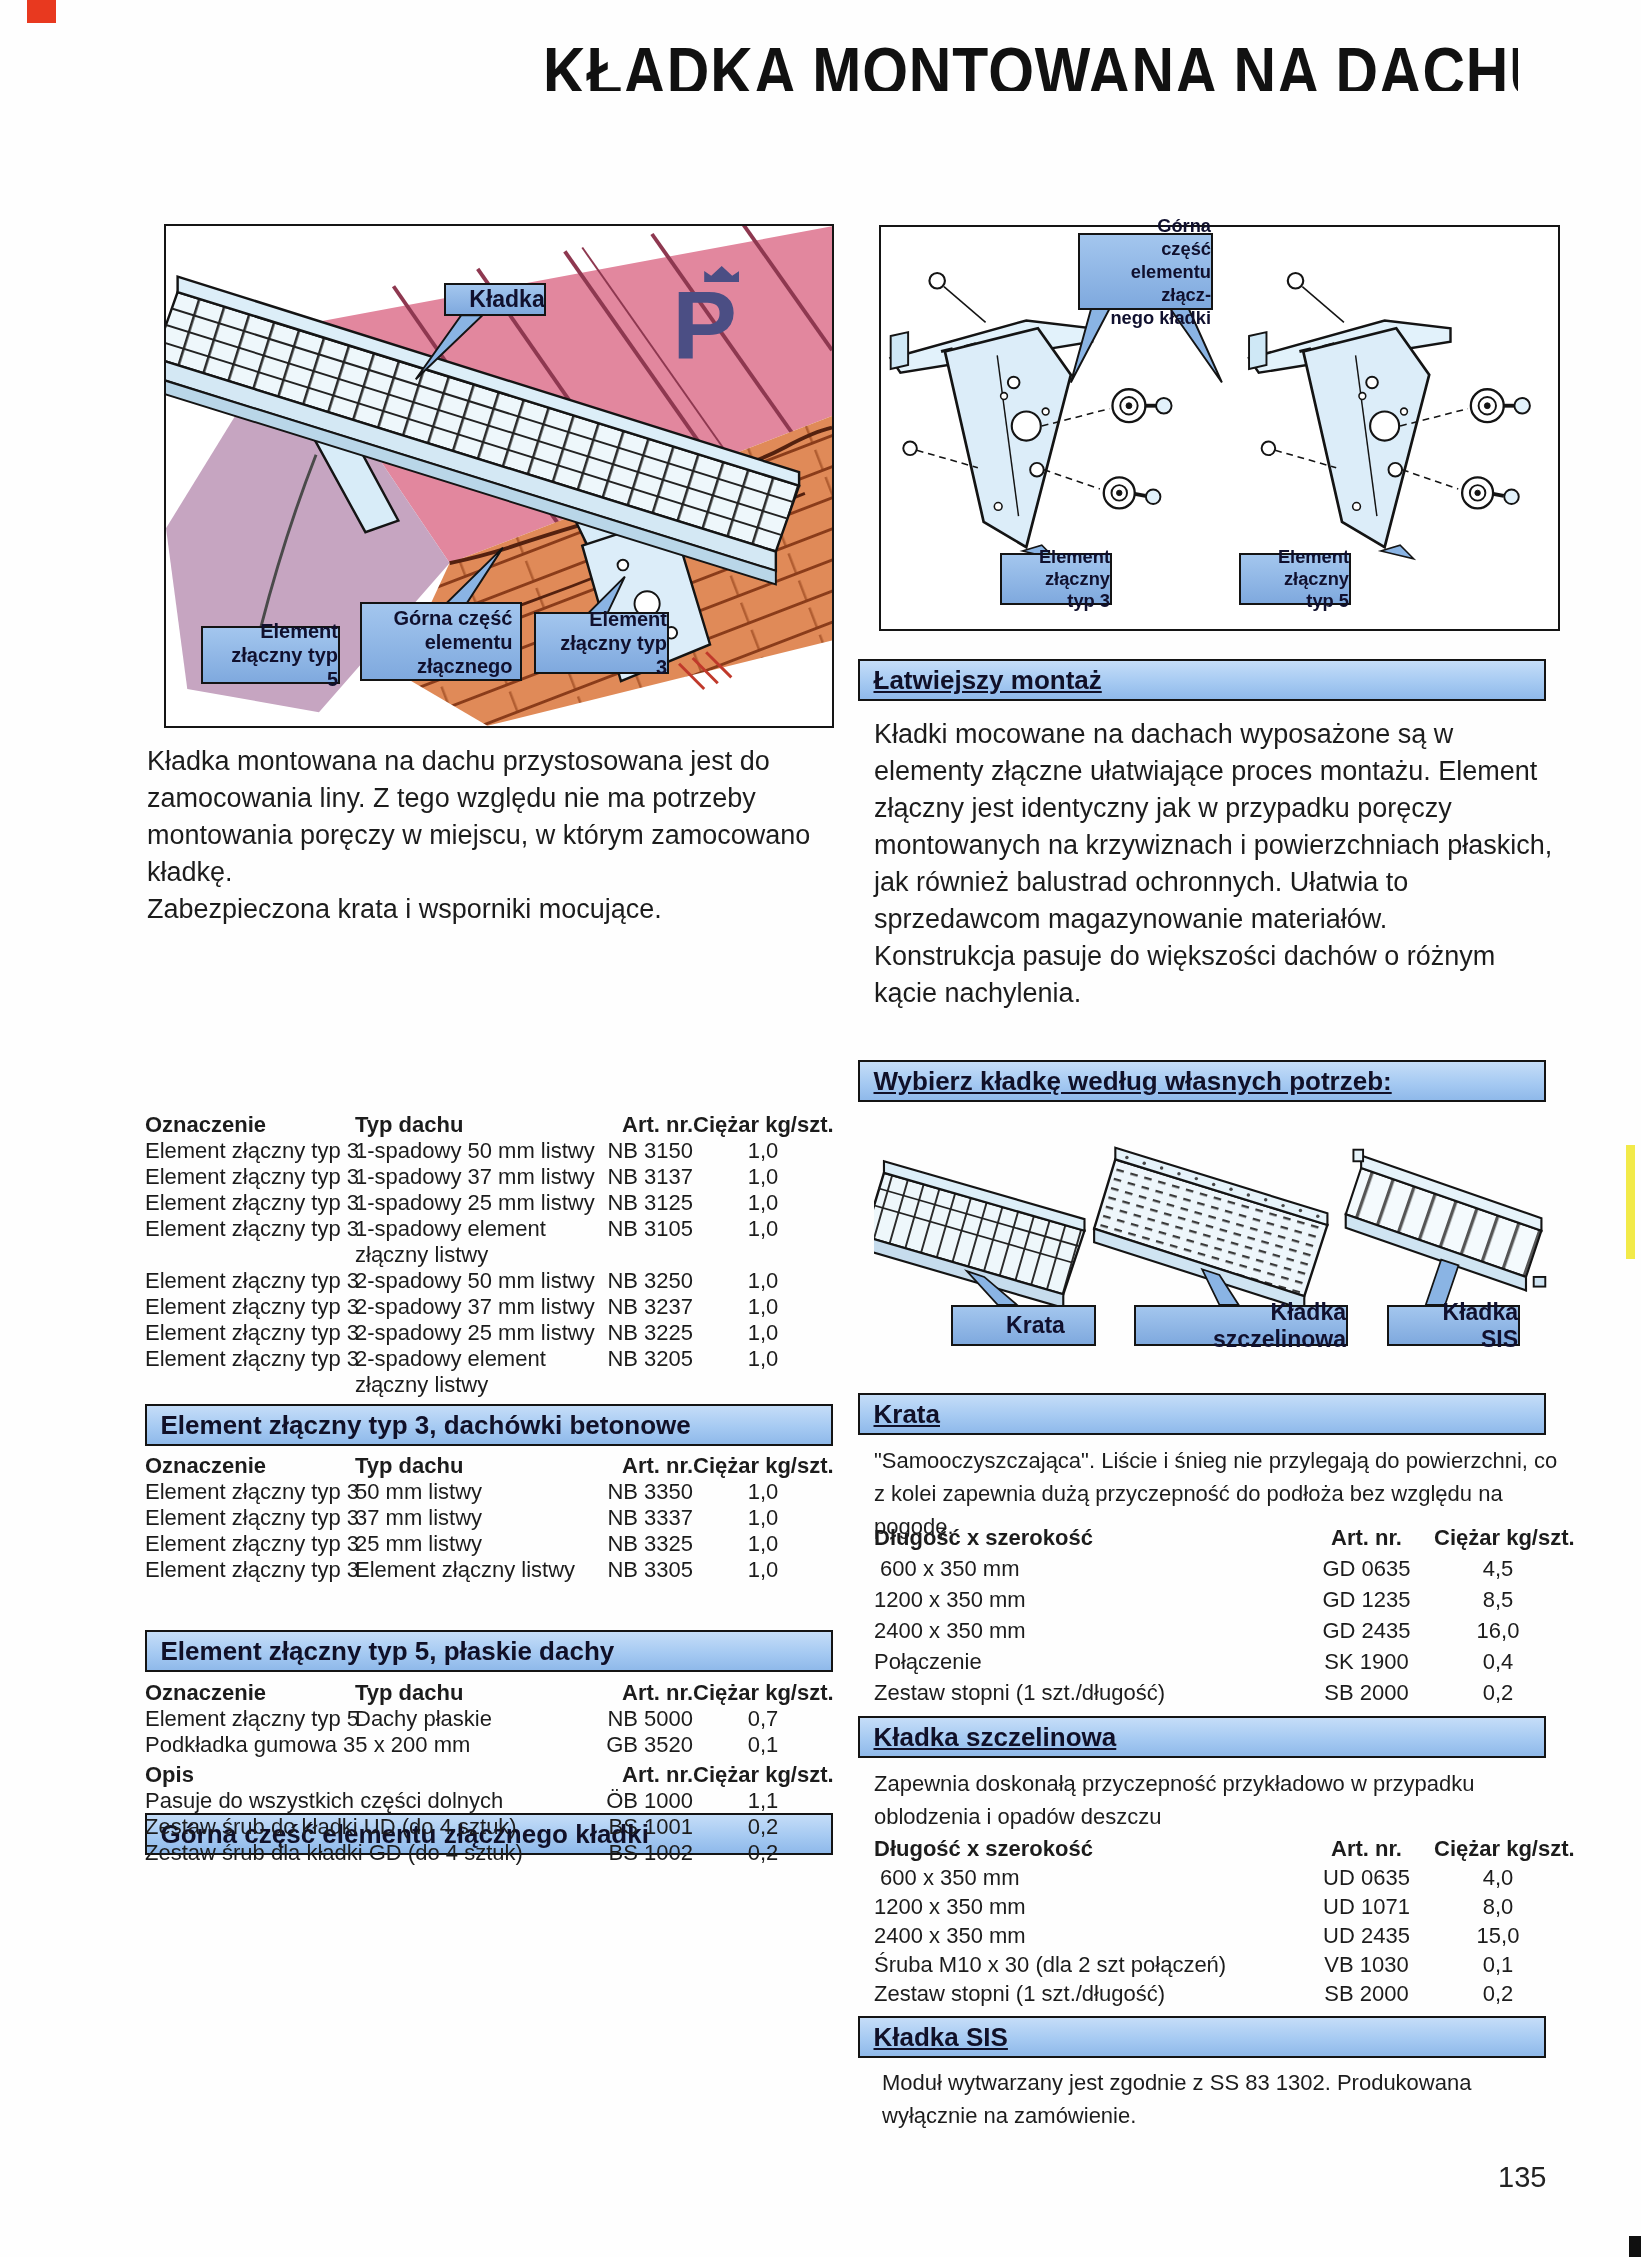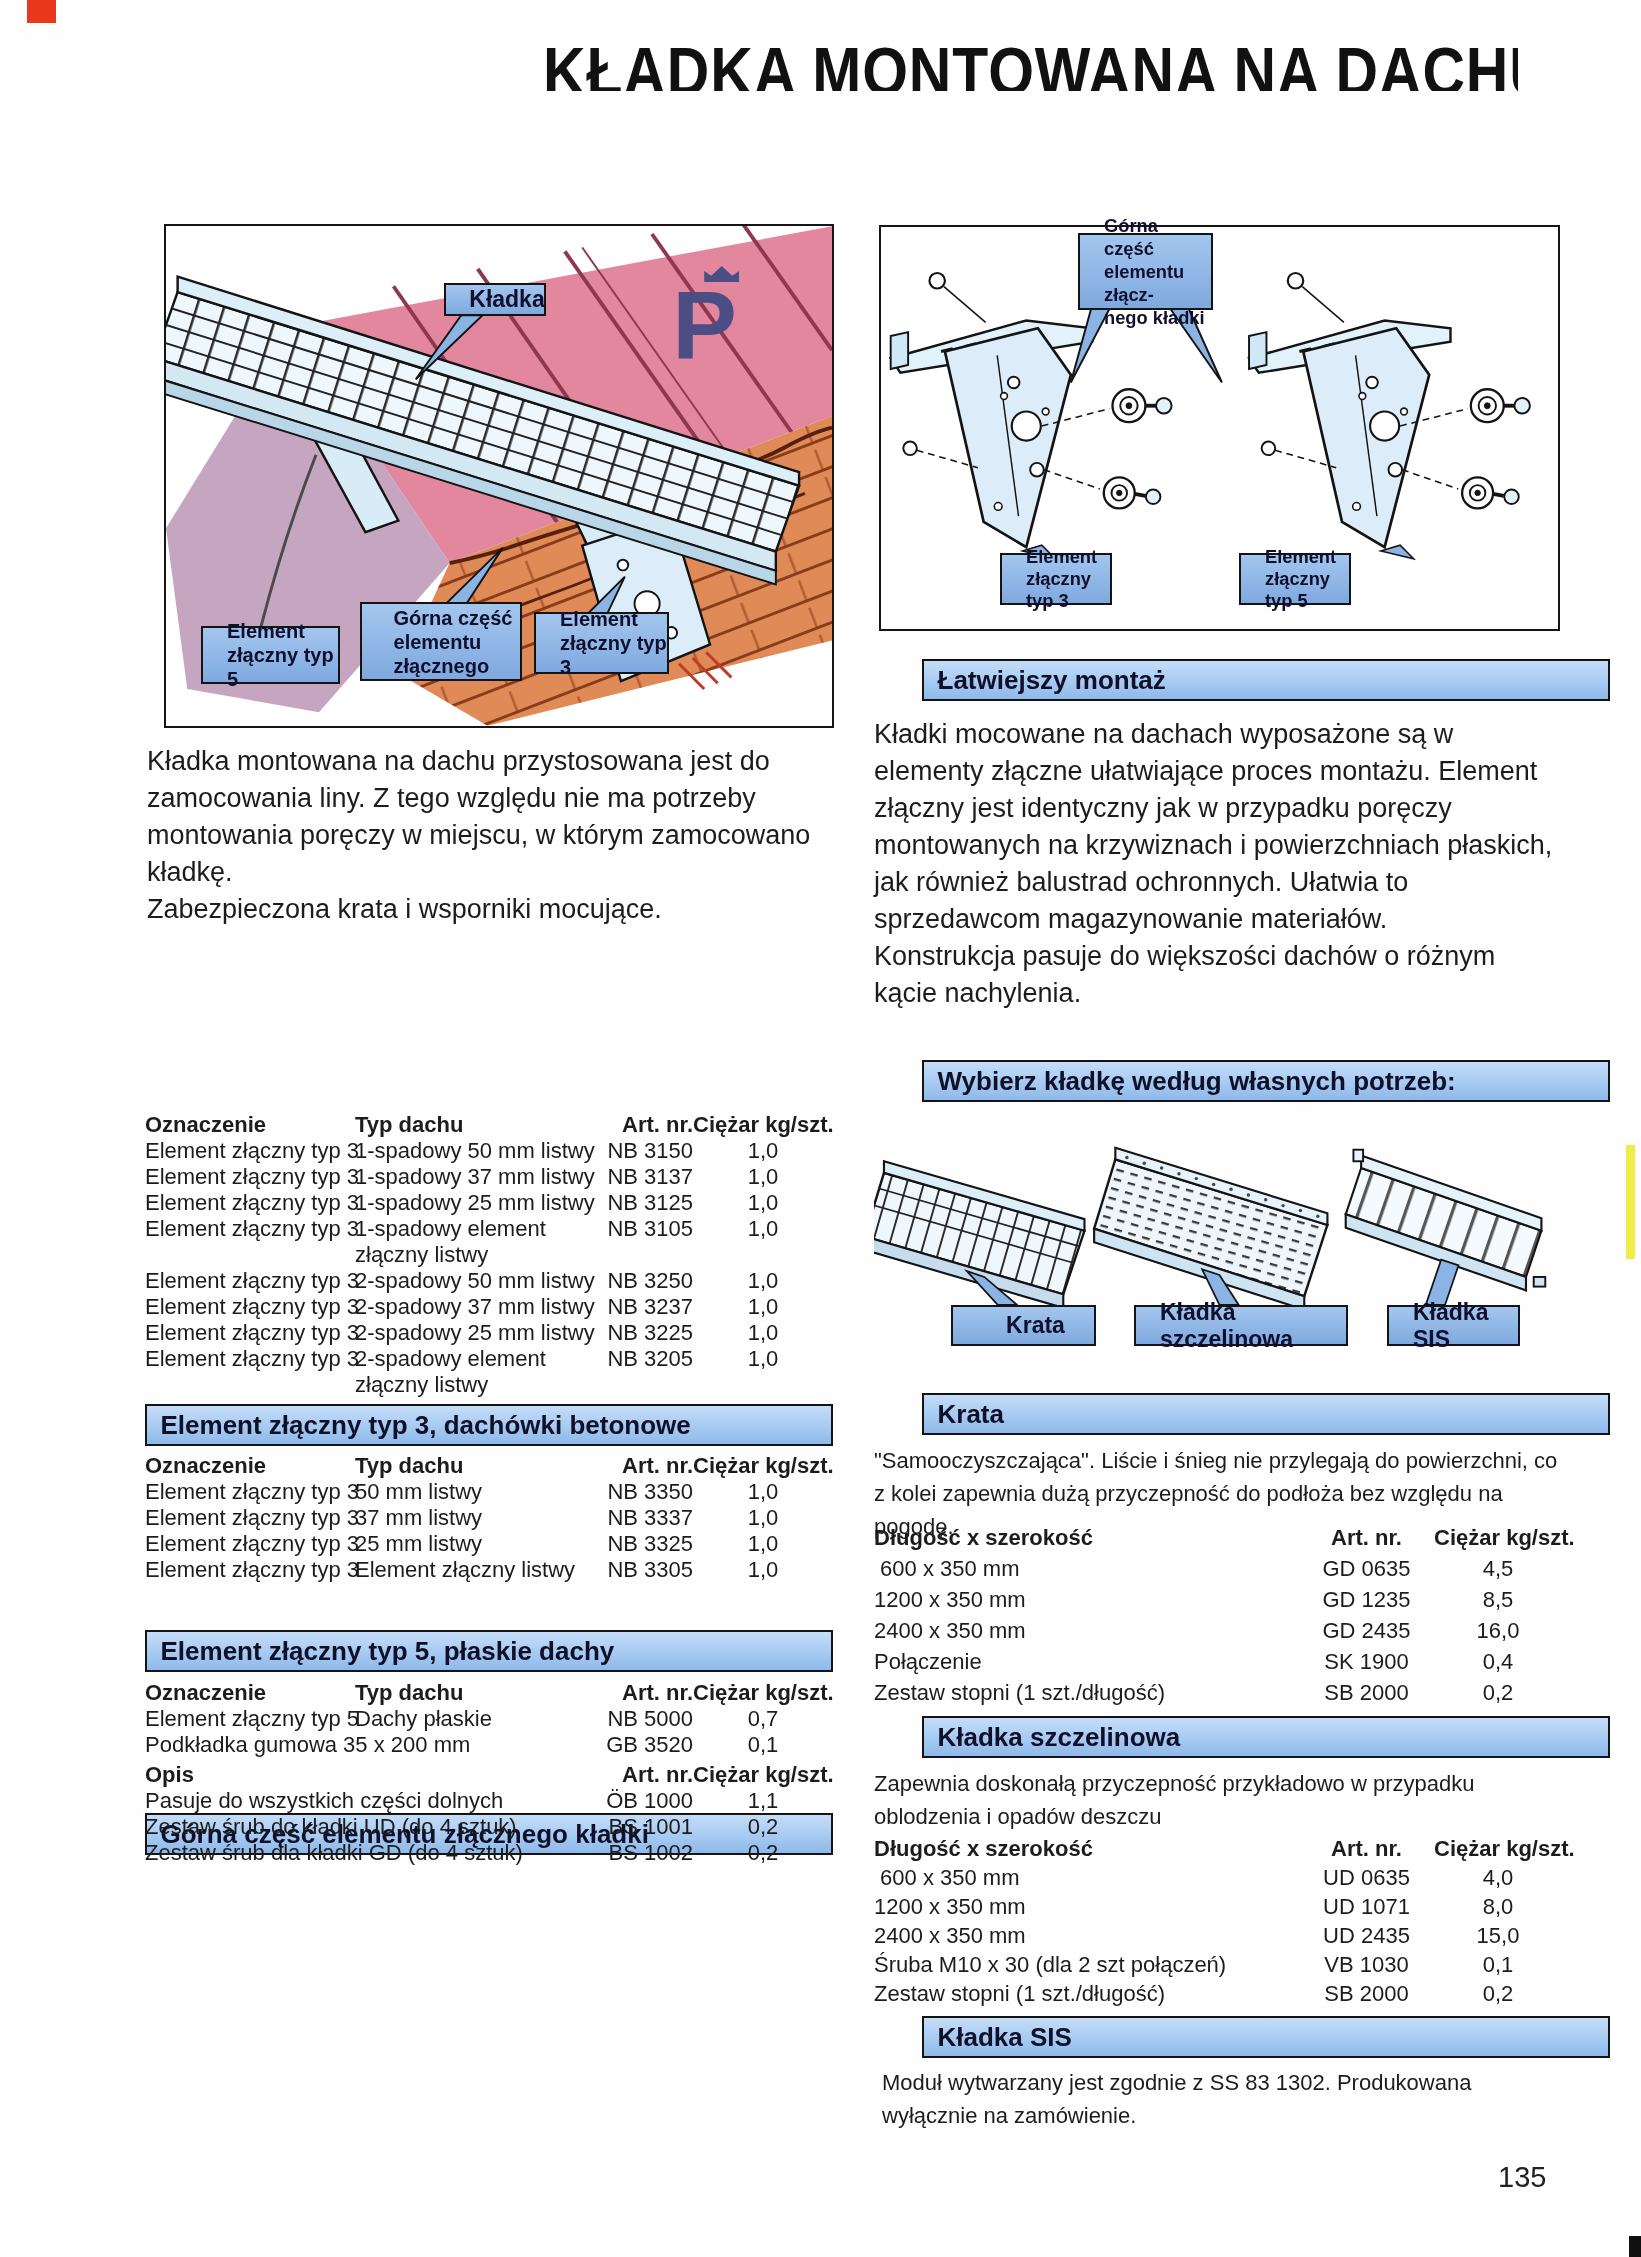--- a/index.html
+++ b/index.html
@@ -16,26 +16,26 @@
   
   .illo-box{position:absolute;border:2.9px solid #151515;background:#fff;box-sizing:border-box;}
   .box-left{left:164px;top:224px;width:670px;height:504px;}
   .box-right{left:879px;top:225px;width:681px;height:406px;}
   .illo-box svg{display:block;width:100%;height:100%;}
   .trio-illo{position:absolute;left:874px;top:1115px;width:688px;height:241px;}
   .trio-illo svg{display:block;width:100%;height:100%;}
   
   .callout{position:absolute;background:linear-gradient(180deg,#a3c6ee,#7fa9de);
         border:2.9px solid #141414;box-sizing:border-box;display:flex;align-items:center;justify-content:center;
-        text-align:left;font-weight:bold;color:#10102e;white-space:pre-line;padding-left:24px;}
+        text-align:right;font-weight:bold;color:#10102e;white-space:pre-line;padding-left:24px;}
   
   .bar{position:absolute;width:688px;height:42px;box-sizing:border-box;border:2.9px solid #141414;
         background:linear-gradient(180deg,#c5ddf8 0%,#a6caf2 55%,#8fb9ea 100%);
         display:flex;align-items:center;padding-left:13.5px;font-weight:bold;font-size:26px;color:#101028;}
-  .bar-l{left:145px;} .bar-r{left:922px;}
+  .bar-l{left:145px;} .bar-r{left:858px;text-decoration:underline;}
   
   .para{position:absolute;white-space:pre-line;}
   .para-big{font-size:27px;line-height:37px;}
   .para-small{font-size:22px;line-height:33px;}
   
   .tblwrap{position:absolute;left:145px;width:688px;}
   .tblwrap-r{position:absolute;left:874px;width:688px;}
   table{border-collapse:collapse;table-layout:fixed;width:100%;}
   td,th{padding:0;margin:0;font-size:22px;vertical-align:top;white-space:pre;text-align:left;}
   th{font-weight:bold;}

